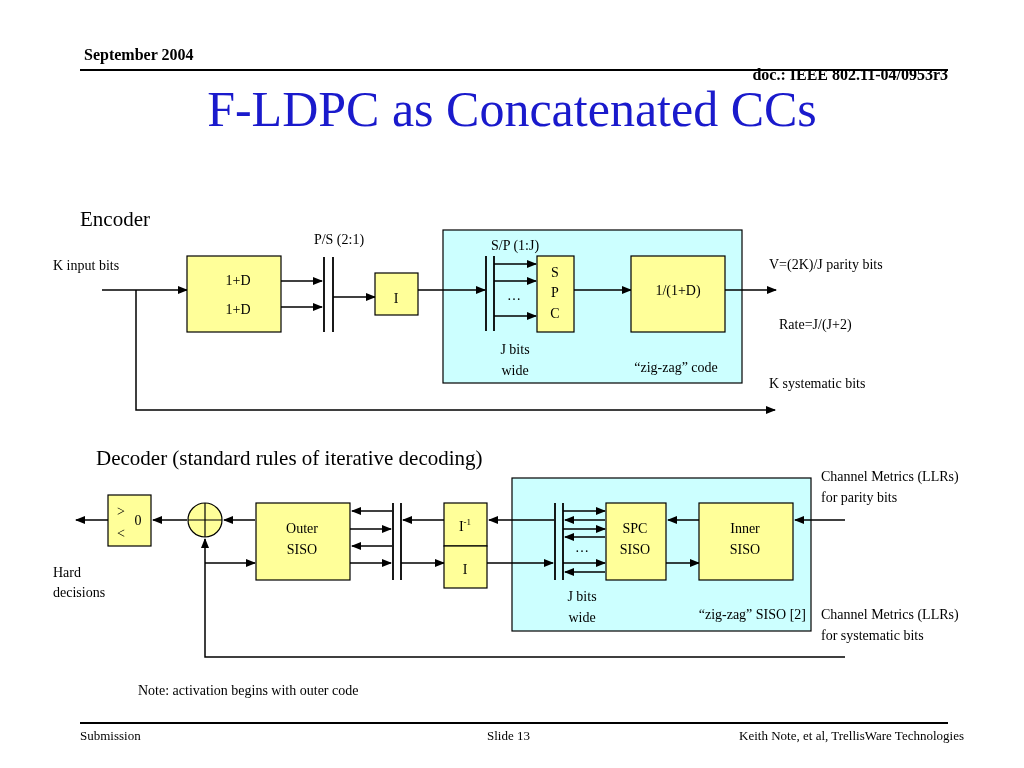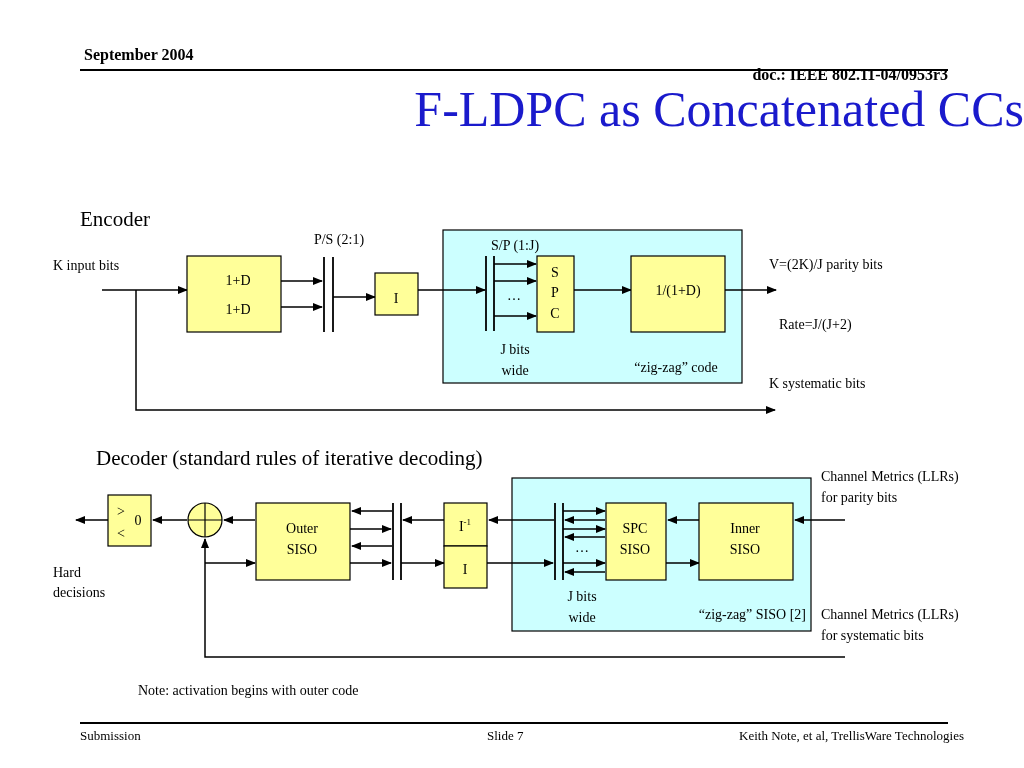--- a/index.html
+++ b/index.html
@@ -1,20 +1,20 @@
 <!DOCTYPE html>
 <html><head>
 <meta charset="utf-8">
 <style>
   html, body { margin:0; padding:0; background:#ffffff; }
   body { width:1024px; height:768px; position:relative; overflow:hidden;
          font-family:"Liberation Serif", serif; color:#000; }
   .hdr { position:absolute; font-family:"Liberation Serif", serif; font-weight:bold; font-size:16px; }
   .rule { position:absolute; left:80px; width:868px; background:#000; }
-  .title { position:absolute; left:0; width:1024px; top:80px; text-align:right;
+  .title { position:absolute; left:0; width:1024px; top:80px; text-align:center;
            color:#1a1acc; font-size:50px; font-family:"Liberation Serif", serif; }
   .foot { position:absolute; top:728px; font-size:13px; font-family:"Liberation Serif", serif; }
   svg { position:absolute; left:0; top:0; }
   svg text { font-family:"Liberation Serif", serif; fill:#000; }
 </style>
 </head>
 <body>
 
 <div class="hdr" style="left:84px; top:46px;">September 2004</div>
 <div class="hdr" style="right:76px; top:50px;margin-top:16px;">doc.: IEEE 802.11-04/0953r3</div>
@@ -162,14 +162,14 @@
   <text x="821" y="481" font-size="14">Channel Metrics (LLRs)</text>
   <text x="821" y="502" font-size="14">for parity bits</text>
   <text x="821" y="619" font-size="14">Channel Metrics (LLRs)</text>
   <text x="821" y="640" font-size="14">for systematic bits</text>
 
   <text x="138" y="695" font-size="14">Note: activation begins with outer code</text>
 </svg>
 
 <div class="rule" style="top:722px; height:2px;"></div>
 <div class="foot" style="left:80px;">Submission</div>
-<div class="foot" style="left:487px;">Slide 7</div>
+<div class="foot" style="left:487px;">Slide 13</div>
 <div class="foot" style="right:60px;">Keith Note, et al, TrellisWare Technologies</div>
 
 </body></html>

